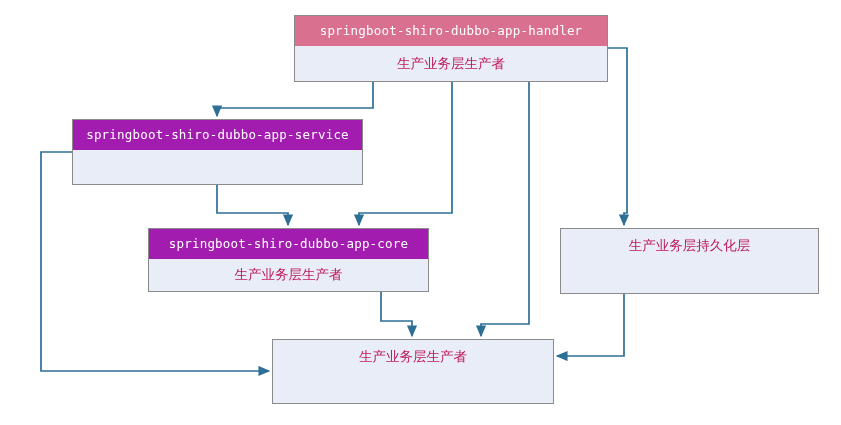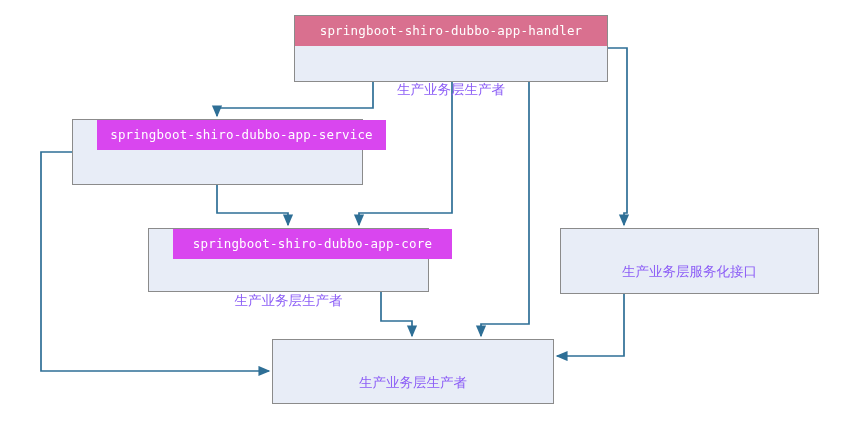--- a/index.html
+++ b/index.html
@@ -42,32 +42,31 @@
     letter-spacing: 0.2px;
     text-align: center;
     line-height: 30px;
     height: 30px;
     white-space: nowrap;
     overflow: hidden;
   }
   .node-body {
     box-sizing: border-box;
     width: 100%;
-    color: #8b5cf6;
+    color: #be185d;
     font-family: Liberation Serif, serif;
     font-size: 13.5px;
     text-align: center;
     display: flex;
     align-items: center;
     justify-content: center;
     white-space: nowrap;
-    margin-top: 26px;
   }
   .hdr-pink  { background: #d9708f; }
-  .hdr-orange{ background: #d946ef; margin-left: 24px; }
+  .hdr-orange{ background: #a21caf; }
 </style>
 </head>
 <body>
 
 <div id="canvas">
 
   <svg id="edges" viewBox="0 0 841 425" width="841" height="425" xmlns="http://www.w3.org/2000/svg">
     <defs>
       <marker id="arrowhead" markerWidth="8" markerHeight="8" refX="6.2" refY="3" orient="auto" markerUnits="strokeWidth">
         <path d="M0,0 L7,3 L0,6 z" fill="#2e6f96"></path>
@@ -104,20 +103,20 @@
   <div class="node" style="left:72px; top:119px; width:291px; height:66px;">
     <div class="node-header hdr-orange">springboot-shiro-dubbo-app-service</div>
   </div>
 
   <div class="node" style="left:148px; top:228px; width:281px; height:64px;">
     <div class="node-header hdr-orange">springboot-shiro-dubbo-app-core</div>
     <div class="node-body" style="height:32px;">生产业务层生产者</div>
   </div>
 
   <div class="node" style="left:560px; top:228px; width:259px; height:66px;">
-    <div class="node-body" style="height:34px;">生产业务层服务化接口</div>
+    <div class="node-body" style="height:34px;">生产业务层持久化层</div>
   </div>
 
   <div class="node" style="left:272px; top:339px; width:282px; height:65px;">
     <div class="node-body" style="height:33px;">生产业务层生产者</div>
   </div>
 
 </div>
 
 </body></html>

